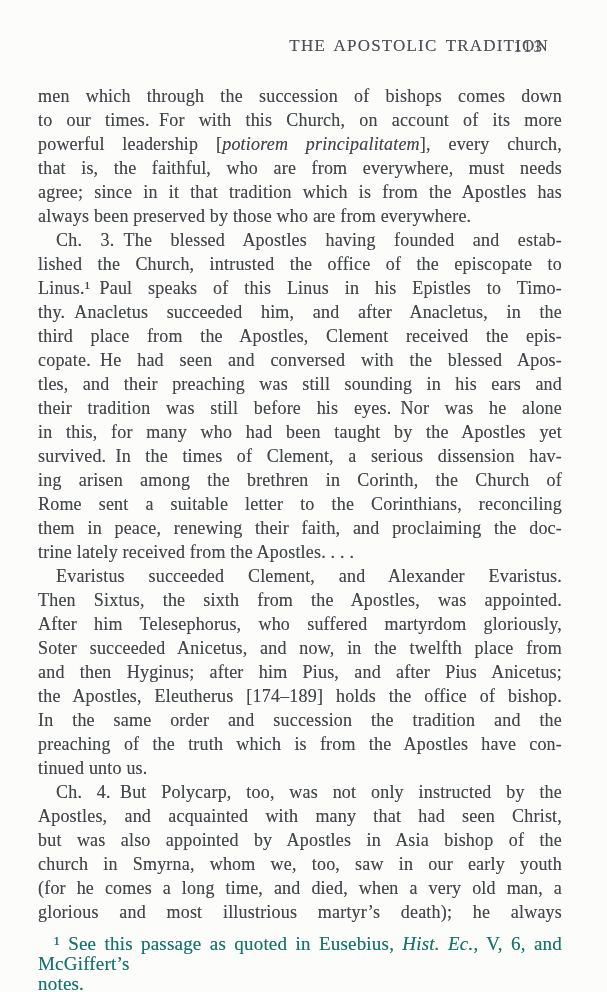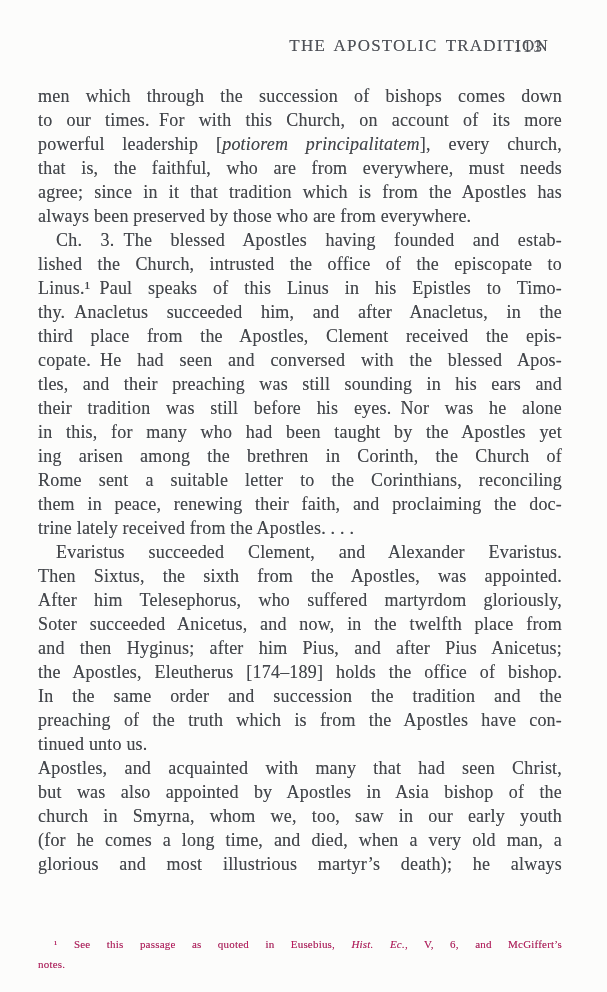--- a/index.html
+++ b/index.html
@@ -59,26 +59,26 @@
   }
   .line.indent { text-indent: 18px; }
   .line.last { text-align-last: left; }
   .footnote-section {
     position: absolute;
     top: 934px;
     left: 38px;
     width: 524px;
   }
   .fline {
-    font-size: 11px;
+    font-size: 19px;
     line-height: 20px;
     letter-spacing: 0.2px;
     text-align: justify;
     text-align-last: justify;
-    color: #be185d;
+    color: #0f766e;
     text-shadow: 0 0 0.3px rgba(70,73,78,0.5);
   }
   .fline.indent { text-indent: 16px; }
   .fline.last { text-align-last: left; }
   i { font-style: italic; }
 </style>
 </head>
 <body>
 
 <div class="page">
@@ -99,37 +99,39 @@
       <div class="paragraph">
         <div class="line indent">Ch. 3. The blessed Apostles having founded and estab-</div>
         <div class="line">lished the Church, intrusted the office of the episcopate to</div>
         <div class="line">Linus.¹ Paul speaks of this Linus in his Epistles to Timo-</div>
         <div class="line">thy. Anacletus succeeded him, and after Anacletus, in the</div>
         <div class="line">third place from the Apostles, Clement received the epis-</div>
         <div class="line">copate. He had seen and conversed with the blessed Apos-</div>
         <div class="line">tles, and their preaching was still sounding in his ears and</div>
         <div class="line">their tradition was still before his eyes. Nor was he alone</div>
         <div class="line">in this, for many who had been taught by the Apostles yet</div>
+        <div class="line">survived. In the times of Clement, a serious dissension hav-</div>
         <div class="line">ing arisen among the brethren in Corinth, the Church of</div>
         <div class="line">Rome sent a suitable letter to the Corinthians, reconciling</div>
         <div class="line">them in peace, renewing their faith, and proclaiming the doc-</div>
         <div class="line last">trine lately received from the Apostles. . . .</div>
       </div>
       <div class="paragraph">
         <div class="line indent">Evaristus succeeded Clement, and Alexander Evaristus.</div>
         <div class="line">Then Sixtus, the sixth from the Apostles, was appointed.</div>
         <div class="line">After him Telesephorus, who suffered martyrdom gloriously,</div>
         <div class="line">Soter succeeded Anicetus, and now, in the twelfth place from</div>
         <div class="line">and then Hyginus; after him Pius, and after Pius Anicetus;</div>
         <div class="line">the Apostles, Eleutherus [174–189] holds the office of bishop.</div>
         <div class="line">In the same order and succession the tradition and the</div>
         <div class="line">preaching of the truth which is from the Apostles have con-</div>
         <div class="line last">tinued unto us.</div>
       </div>
       <div class="paragraph">
+        <div class="line indent">Ch. 4. But Polycarp, too, was not only instructed by the</div>
         <div class="line">Apostles, and acquainted with many that had seen Christ,</div>
         <div class="line">but was also appointed by Apostles in Asia bishop of the</div>
         <div class="line">church in Smyrna, whom we, too, saw in our early youth</div>
         <div class="line">(for he comes a long time, and died, when a very old man, a</div>
         <div class="line">glorious and most illustrious martyr’s death); he always</div>
       </div>
     </main>
 
   <footer class="footnote-section">
       <div class="fline indent">¹ See this passage as quoted in Eusebius, <i>Hist. Ec.</i>, V, 6, and McGiffert’s</div>

